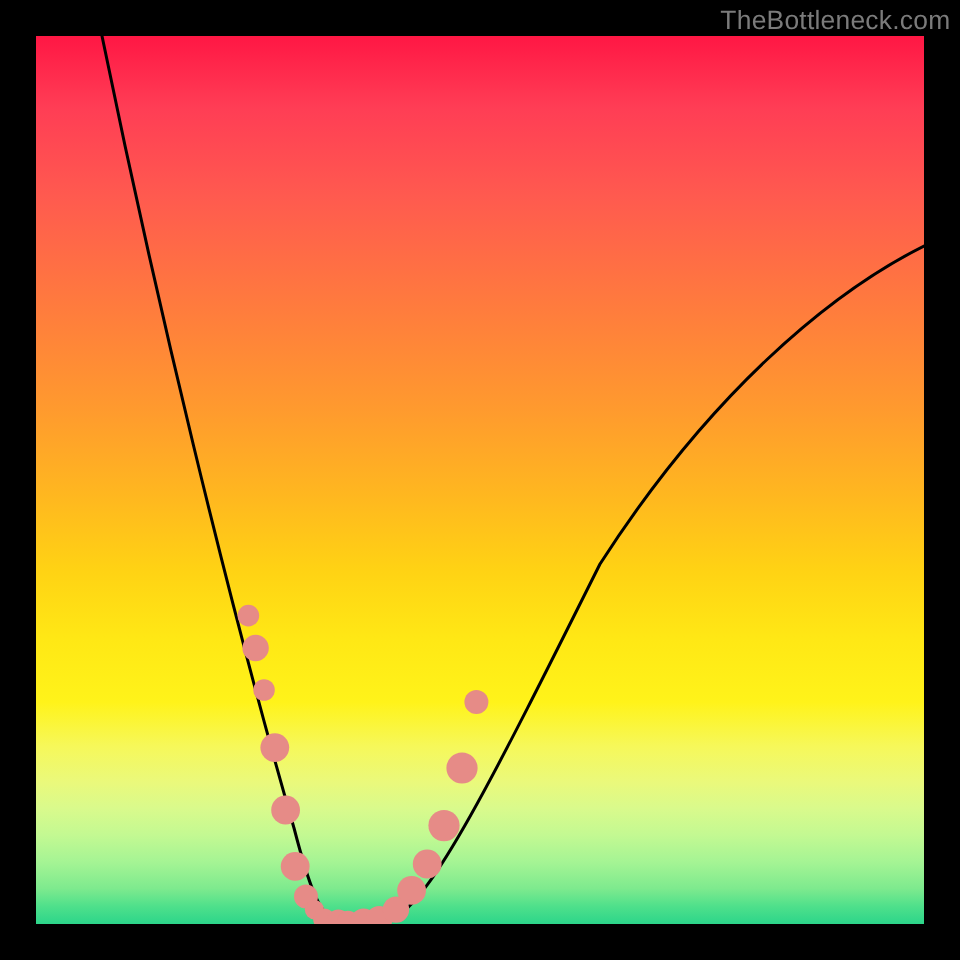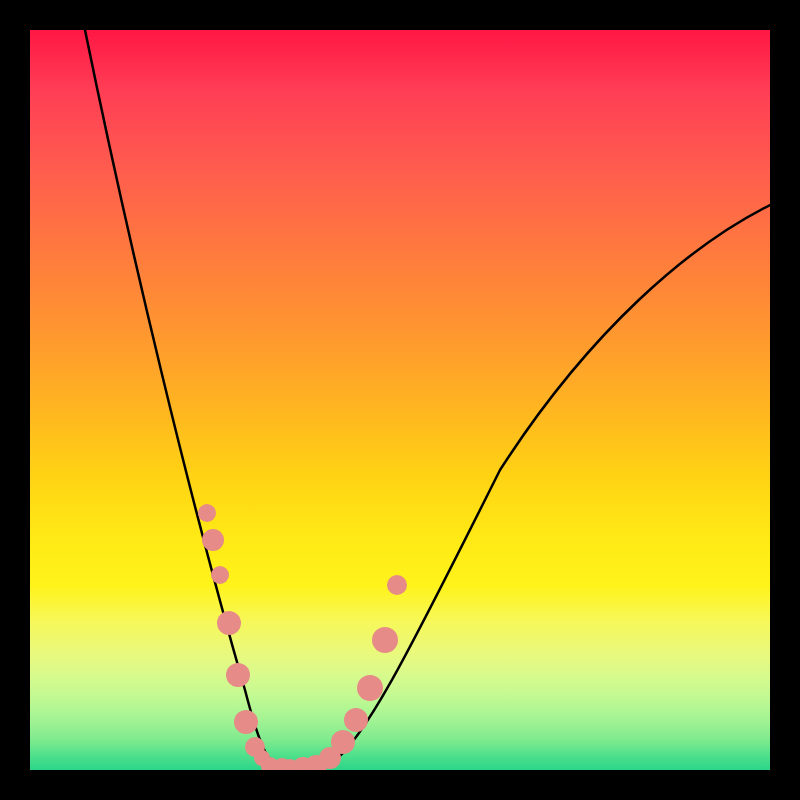--- a/index.html
+++ b/index.html
@@ -102,13 +102,14 @@
         <circle cx="313" cy="712" r="12"></circle>
         <circle cx="326" cy="690" r="12"></circle>
         <circle cx="340" cy="658" r="13"></circle>
         <circle cx="355" cy="610" r="13"></circle>
         <circle cx="367" cy="555" r="10"></circle>
       </g>
     </svg>
 
   </div>
 
+  <div class="watermark">TheBottleneck.com</div>
 </div>
 
 </body></html>

